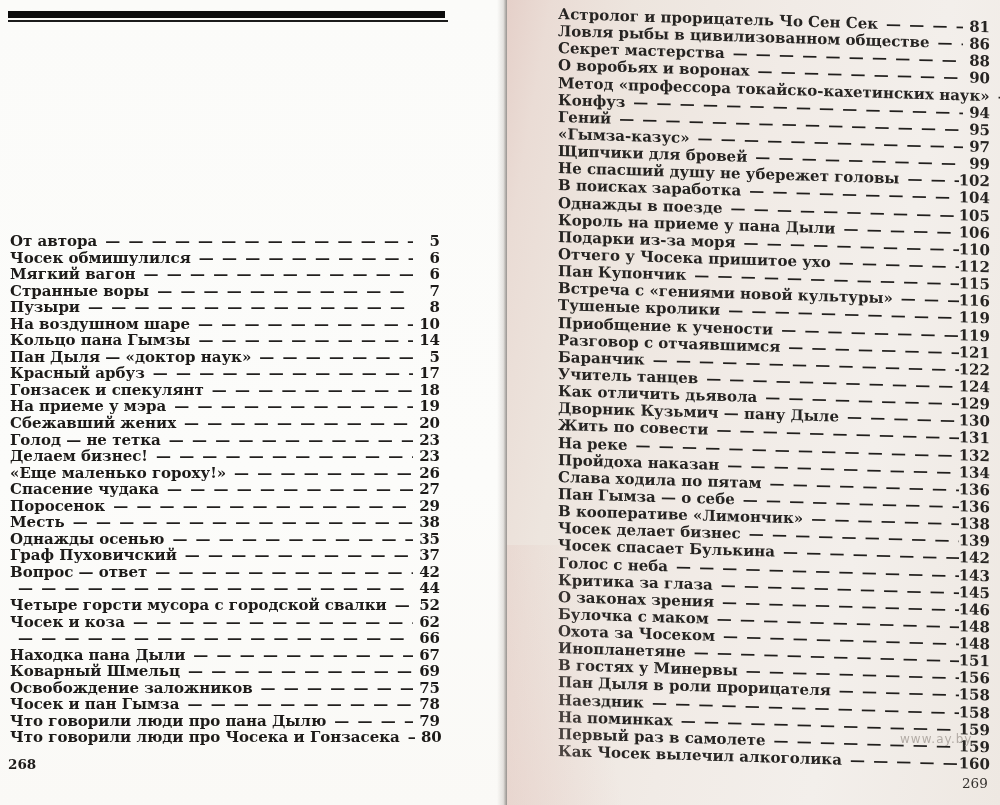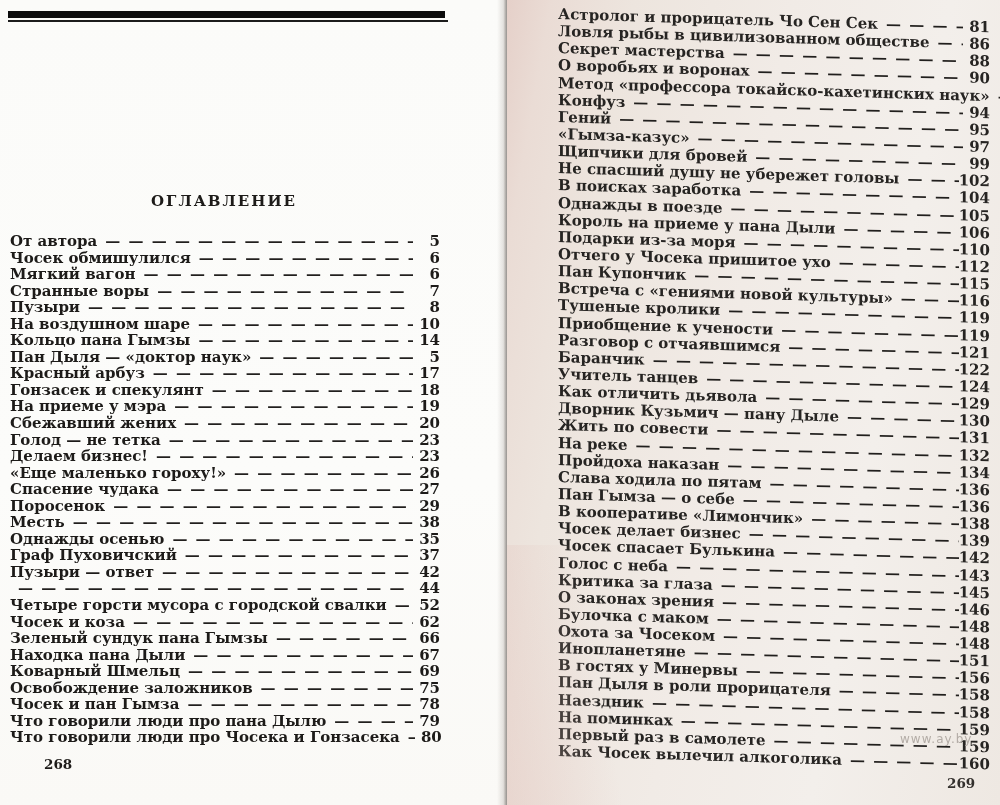--- a/index.html
+++ b/index.html
@@ -28,21 +28,21 @@
     display:flex;align-items:baseline;
     font-size:15px;font-weight:bold;white-space:nowrap;
   }
   .toc-list.left .row{height:16.55px;line-height:16.55px;}
   .toc-list .t{flex:0 0 auto;}
   .toc-list .l{
     flex:1 1 auto;overflow:hidden;white-space:nowrap;
     padding:0 7px 0 8px;letter-spacing:1.5px;color:#211f1d;
   }
   .toc-list .n{flex:0 0 auto;min-width:27px;text-align:right;}
-  .pn-left{position:absolute;left:8px;top:756px;font-size:13.5px;font-weight:bold;margin-left:36px;}
+  .pn-left{position:absolute;left:8px;top:756px;font-size:13.5px;font-weight:bold;}
   
   .gutter{
     position:absolute;left:497px;top:0;width:18px;height:805px;
     background:linear-gradient(90deg,
       rgba(255,255,255,0) 0%,
       rgba(120,108,100,.18) 35%,
       rgba(72,62,56,.45) 50%,
       rgba(40,34,30,.5) 57%,
       rgba(140,128,120,.22) 72%,
       rgba(0,0,0,0) 100%);
@@ -62,33 +62,32 @@
     left:51px;top:6px;width:432px;
     transform:skewY(1.75deg);transform-origin:0 0;
   }
   .toc-list.right .row{height:17.15px;line-height:17.15px;color:#262422;}
   .wm{
     position:absolute;left:393px;top:732px;
     font-family:"DejaVu Sans","Liberation Sans",sans-serif;
     font-size:12px;color:#b3aca6;letter-spacing:1px;z-index:1;
   }
   .pn-right{
-    position:absolute;left:440px;top:775px;z-index:2;
-    font-size:13.5px;font-weight:bold;color:#33302d;
+    position:absolute;left:455px;top:775px;z-index:2;
+    font-size:13.5px;font-weight:normal;color:#33302d;
   }
 </style>
 </head>
 <body>
 
 <div class="spread">
 
   <div class="page-left">
     <div class="black-bar"></div>
     <div class="black-bar-under"></div>
-    <div class="toc-title">ОГЛАВЛЕНИЕ</div>
     <div class="toc-list left">
         <div class="row">
           <span class="t">От автора</span>
           <span class="l">— — — — — — — — — — — — — — — — — — — — — — — — — — — — — — </span>
           <span class="n">5</span>
         </div>
         <div class="row">
           <span class="t">Чосек обмишулился</span>
           <span class="l">— — — — — — — — — — — — — — — — — — — — — — — — — — — — — — </span>
           <span class="n">6</span>
@@ -177,40 +176,39 @@
           <span class="t">Однажды осенью</span>
           <span class="l">— — — — — — — — — — — — — — — — — — — — — — — — — — — — — — </span>
           <span class="n">35</span>
         </div>
         <div class="row">
           <span class="t">Граф Пуховичский</span>
           <span class="l">— — — — — — — — — — — — — — — — — — — — — — — — — — — — — — </span>
           <span class="n">37</span>
         </div>
         <div class="row">
-          <span class="t">Пузыри — ответ</span>
+          <span class="t">Вопрос — ответ</span>
           <span class="l">— — — — — — — — — — — — — — — — — — — — — — — — — — — — — — </span>
           <span class="n">42</span>
         </div>
         <div class="row">
           <span class="l">— — — — — — — — — — — — — — — — — — — — — — — — — — — — — — </span>
           <span class="n">44</span>
         </div>
         <div class="row">
           <span class="t">Четыре горсти мусора с городской свалки</span>
           <span class="l">— — — — — — — — — — — — — — — — — — — — — — — — — — — — — — </span>
           <span class="n">52</span>
         </div>
         <div class="row">
           <span class="t">Чосек и коза</span>
           <span class="l">— — — — — — — — — — — — — — — — — — — — — — — — — — — — — — </span>
           <span class="n">62</span>
         </div>
         <div class="row">
-          <span class="t">Зеленый сундук пана Гымзы</span>
           <span class="l">— — — — — — — — — — — — — — — — — — — — — — — — — — — — — — </span>
           <span class="n">66</span>
         </div>
         <div class="row">
           <span class="t">Находка пана Дыли</span>
           <span class="l">— — — — — — — — — — — — — — — — — — — — — — — — — — — — — — </span>
           <span class="n">67</span>
         </div>
         <div class="row">
           <span class="t">Коварный Шмельц</span>

